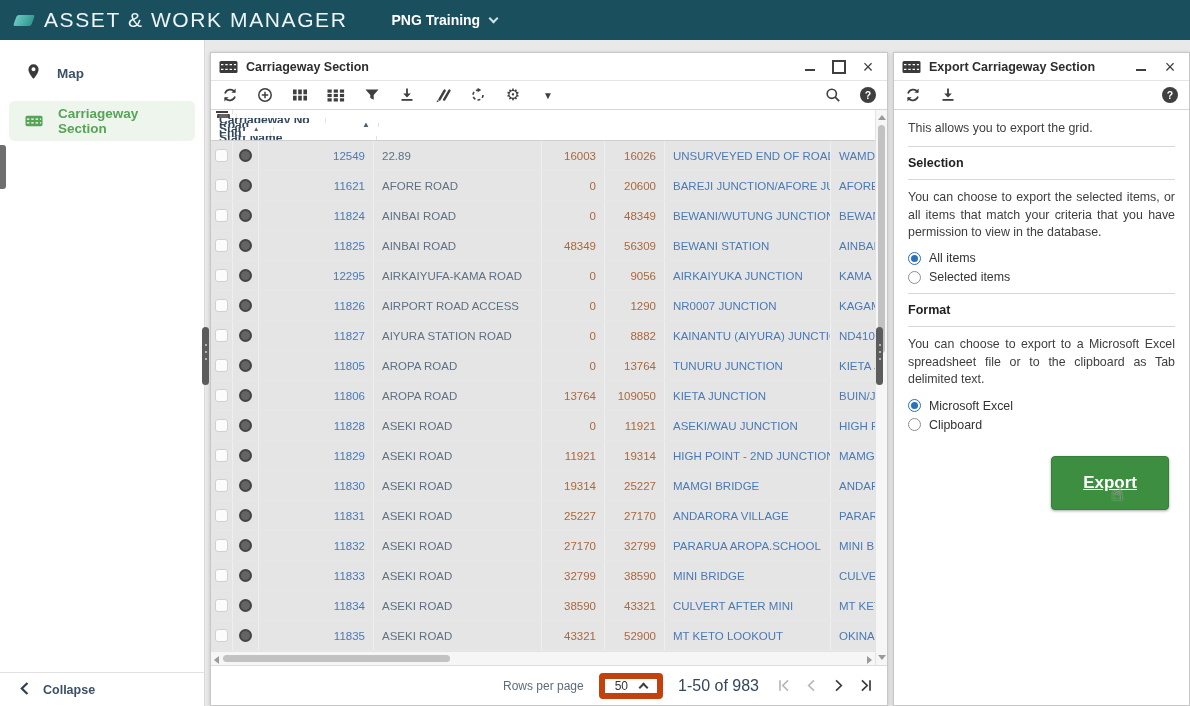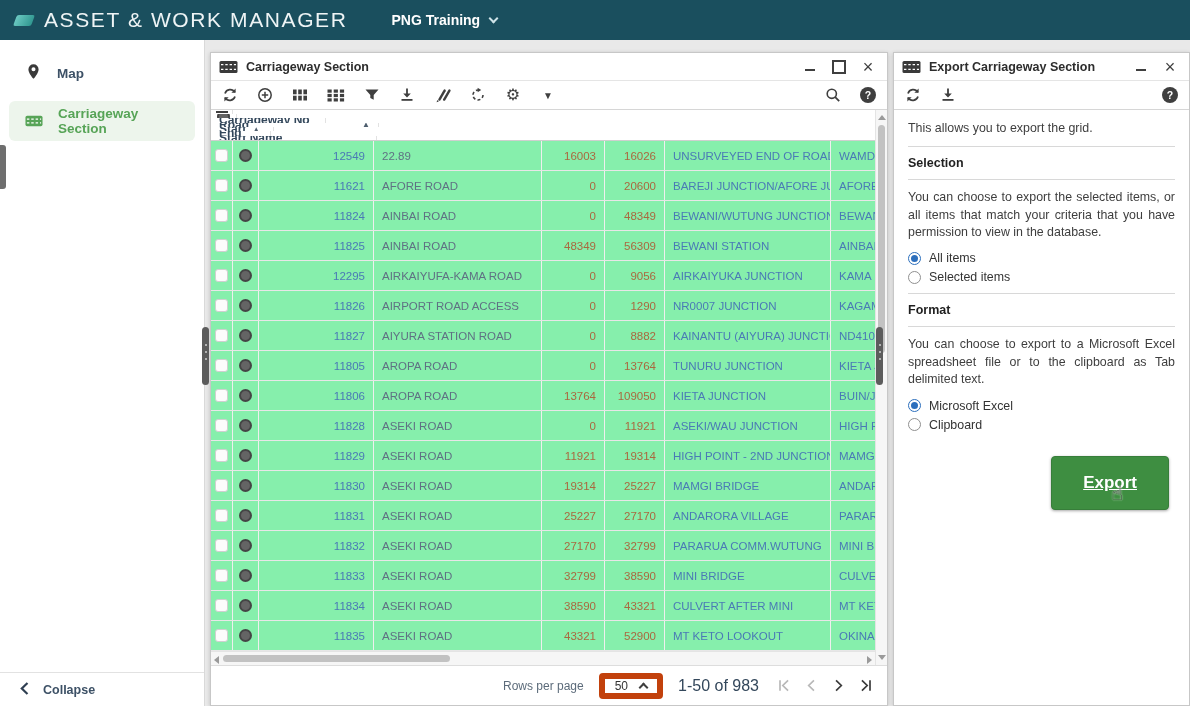--- a/index.html
+++ b/index.html
@@ -57,21 +57,21 @@
   .help-circle { width:16px; height:16px; border-radius:50%; background:#3f3f3f; color:#fff;
                  font-size:10.5px; font-weight:bold; display:flex; align-items:center;
                  justify-content:center; cursor:pointer; }
 
   
   .grid-header { display:flex; height:31px; border-bottom:1px solid #cfcfcf; align-items:stretch;
                  font-weight:bold; color:#33475b; font-size:12px;flex-direction:column; }
   .hcell { display:flex; align-items:center; padding:0 8px; border-right:1px solid #e2e2e2;
            cursor:pointer; white-space:nowrap; overflow:hidden; }
   .grid-body { position:relative; height:510px; overflow:hidden; }
-  .grid-row { display:flex; height:30px; border-bottom:1px solid #e7e7e7; background:#86efac;
+  .grid-row { display:flex; height:30px; border-bottom:1px solid #e7e7e7; background:#e5e5e5;
               align-items:stretch; font-size:11.5px; cursor:pointer; }
   .cell { display:flex; align-items:center; padding:0 8px; border-right:1px solid #efefef;
           white-space:nowrap; overflow:hidden; }
   .c-check { width:22px; justify-content:center; padding:0; }
   .c-status { width:26px; justify-content:center; padding:0; }
   .c-no { width:115px; }
   .c-road { width:168px; }
   .c-start { width:63px; }
   .c-end { width:60px; }
   .c-sname { width:166px; }
@@ -513,21 +513,21 @@
           <div class="cell c-check">
             <span class="checkbox"></span>
           </div>
           <div class="cell c-status">
             <span class="status-dot"></span>
           </div>
           <div class="cell c-no num-link">11832</div>
           <div class="cell c-road txt-road">ASEKI ROAD</div>
           <div class="cell c-start num-val">27170</div>
           <div class="cell c-end num-val">32799</div>
-          <div class="cell c-sname txt-name">PARARUA COMM.WUTUNG</div>
+          <div class="cell c-sname txt-name">PARARUA AROPA.SCHOOL</div>
           <div class="cell c-ename txt-name">MINI BRID</div>
         </div>
         <div class="grid-row">
           <div class="cell c-check">
             <span class="checkbox"></span>
           </div>
           <div class="cell c-status">
             <span class="status-dot"></span>
           </div>
           <div class="cell c-no num-link">11833</div>

